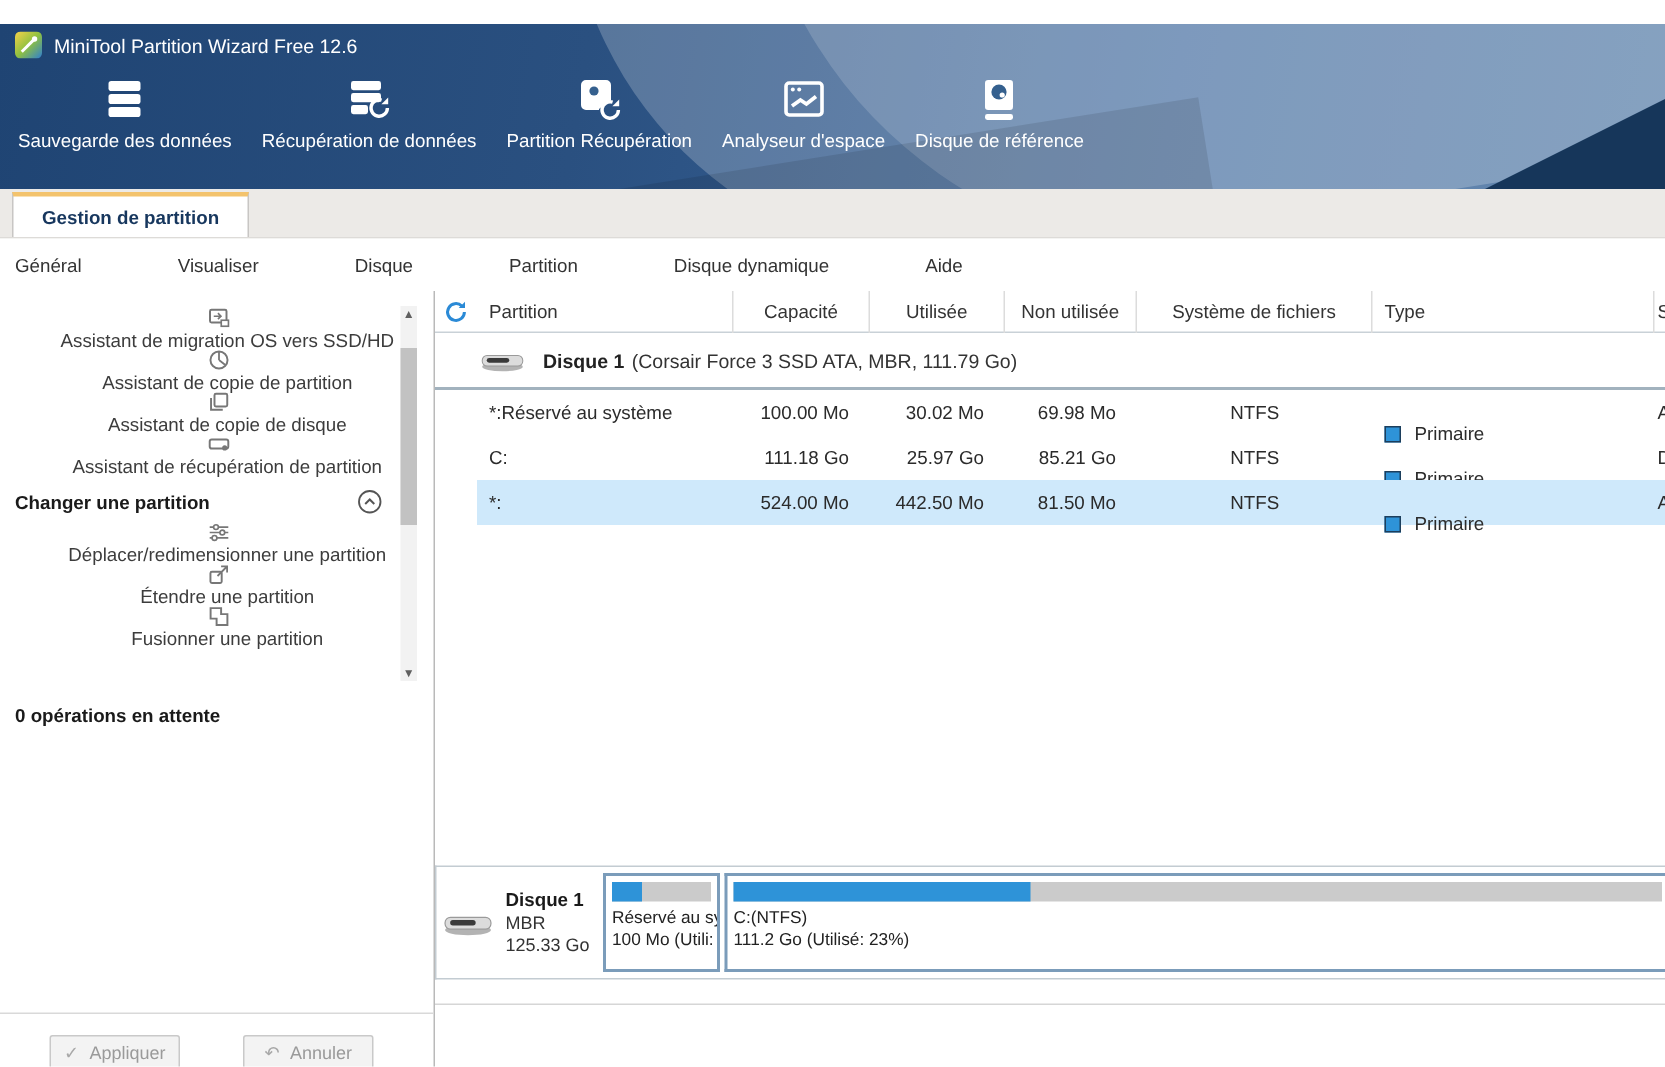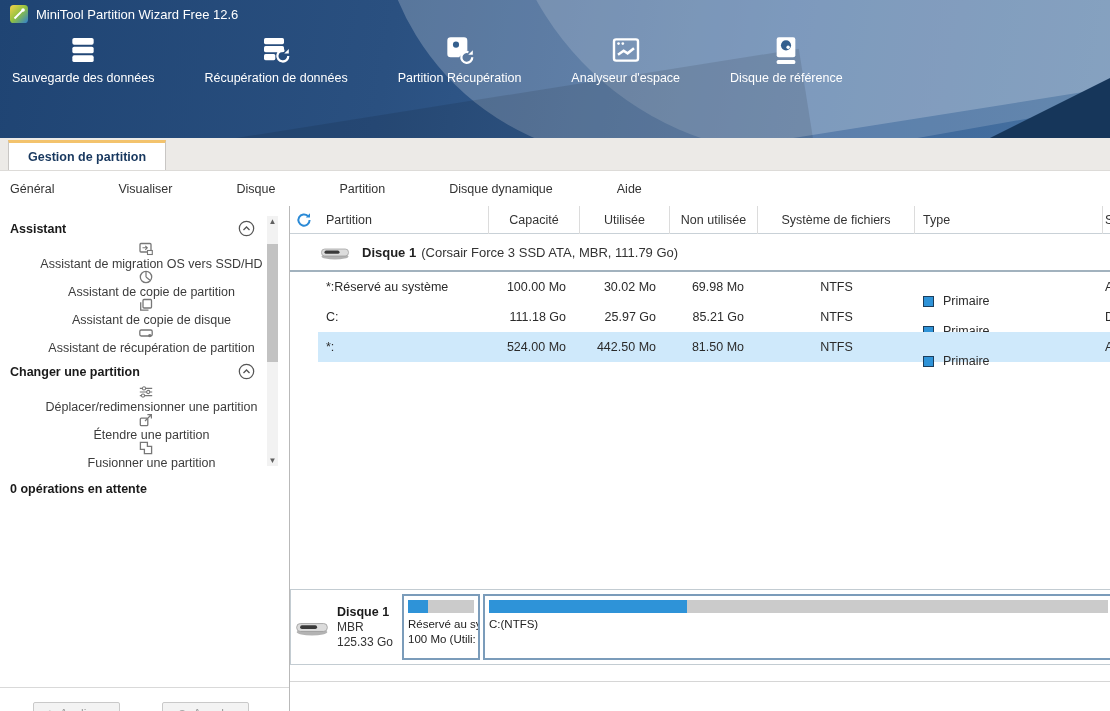--- a/index.html
+++ b/index.html
@@ -1,29 +1,29 @@
 <!DOCTYPE html>
 <html><head>
 <meta charset="utf-8">
 <style>
   * { margin:0; padding:0; box-sizing:border-box; }
   html,body { width:1110px; height:711px; }
   body { font-family:"Liberation Sans", sans-serif; background:#fff; overflow:hidden; }
   .window { position:relative; width:1110px; height:711px; background:#fff; }
 
   
-  .header { position:relative; height:138px; background:linear-gradient(100deg,#1f4473 0%,#2a5080 35%,#3a659b 70%,#47719f 100%); overflow:hidden; }
+  .header { position:relative; height:110px; background:linear-gradient(100deg,#1f4473 0%,#2a5080 35%,#3a659b 70%,#47719f 100%); overflow:hidden;margin-top:16px; }
   .header .band1 { position:absolute; width:1400px; height:420px; left:380px; top:-330px; background:rgba(255,255,255,.22); transform:rotate(-9deg); border-radius:0 0 0 260px; }
   .header .band2 { position:absolute; width:1200px; height:300px; left:520px; top:-200px; background:rgba(255,255,255,.16); transform:rotate(-10deg); border-radius:0 0 0 300px; }
   .header .band3 { position:absolute; width:900px; height:200px; left:-80px; top:118px; background:rgba(0,0,0,.10); transform:rotate(-9deg); border-radius:200px 0 0 0; }
   .header .corner { position:absolute; right:0; bottom:0; width:120px; height:60px; background:#16365a; clip-path:polygon(100% 0,100% 100%,0 100%); }
   .titlebar { position:relative; z-index:2; display:flex; align-items:center; height:28px; padding-left:10px; }
   .titlebar .logo { width:18px; height:18px; margin-right:8px; }
   .titlebar .title { color:#fff; font-size:13px; }
-  .toolbar { position:relative; z-index:2; display:flex; align-items:flex-end; padding-left:2px;gap:30px; }
+  .toolbar { position:relative; z-index:2; display:flex; align-items:flex-end; padding-left:2px; }
   .tb-item { display:flex; flex-direction:column; align-items:center; padding:6px 10px 0 10px; cursor:pointer; }
   .tb-item svg { width:32px; height:32px; }
   .tb-item .tb-label { margin-top:5px; color:#fff; font-size:12.5px; white-space:nowrap; }
 
   
   .tabstrip { height:33px; background:#eceae7; border-bottom:1px solid #dddbd8; display:flex; align-items:flex-end; }
   .tab-active { margin-left:8px; height:30px; background:#fff; border:1px solid #c8c6c4; border-bottom:none; border-top:3px solid #f3c36d; padding:0 19px; display:flex; align-items:center; font-size:12.5px; font-weight:bold; color:#17375e; cursor:pointer;text-align:center; }
 
   
   .menubar { height:35px; background:#fff; display:flex; align-items:center; padding-left:10px; gap:64px; }
@@ -194,27 +194,20 @@
     <span class="menu-item">Partition</span>
     <span class="menu-item">Disque dynamique</span>
     <span class="menu-item">Aide</span>
   </div>
 
   <div class="body">
 
     <div class="sidebar">
       <div class="side-scrollregion">
 
-        <div class="side-section-title">
-          <span class="st-text">Assistant</span>
-          <svg class="collapse-btn" viewBox="0 0 18 18">
-            <circle cx="9" cy="9" r="7.6" fill="none" stroke="#555" stroke-width="1.3"></circle>
-            <path d="M5.8 10.6L9 7.4l3.2 3.2" fill="none" stroke="#555" stroke-width="1.4"></path>
-          </svg>
-        </div>
 
         <div class="side-item">
           <svg viewBox="0 0 16 16">
             <rect x="2" y="2.5" width="11" height="8.5" rx="1" fill="none" stroke="#777" stroke-width="1.3"></rect>
             <path d="M4.5 6.8h4.5M7.3 4.8l2 2-2 2" fill="none" stroke="#777" stroke-width="1.1"></path>
             <rect x="9.5" y="9.5" width="4.8" height="4" fill="#fff" stroke="#777" stroke-width="1.1"></rect>
           </svg>
           <span class="si-label">Assistant de migration OS vers SSD/HD</span>
         </div>
         <div class="side-item">
@@ -395,19 +388,20 @@
             </div>
           <div class="dm-line">Réservé au sy</div>
           <div class="dm-line">100 Mo (Utili:</div>
         </div>
 
         <div class="dm-block dm-block2">
           <div class="dm-bar">
               <div class="fill" style="width: 32%;"></div>
             </div>
           <div class="dm-line">C:(NTFS)</div>
+          <div class="dm-line">111.2 Go (Utilisé: 23%)</div>
         </div>
       </div>
 
       <div class="bottom-line"></div>
     </div>
   </div>
 </div>
 
 </body></html>

